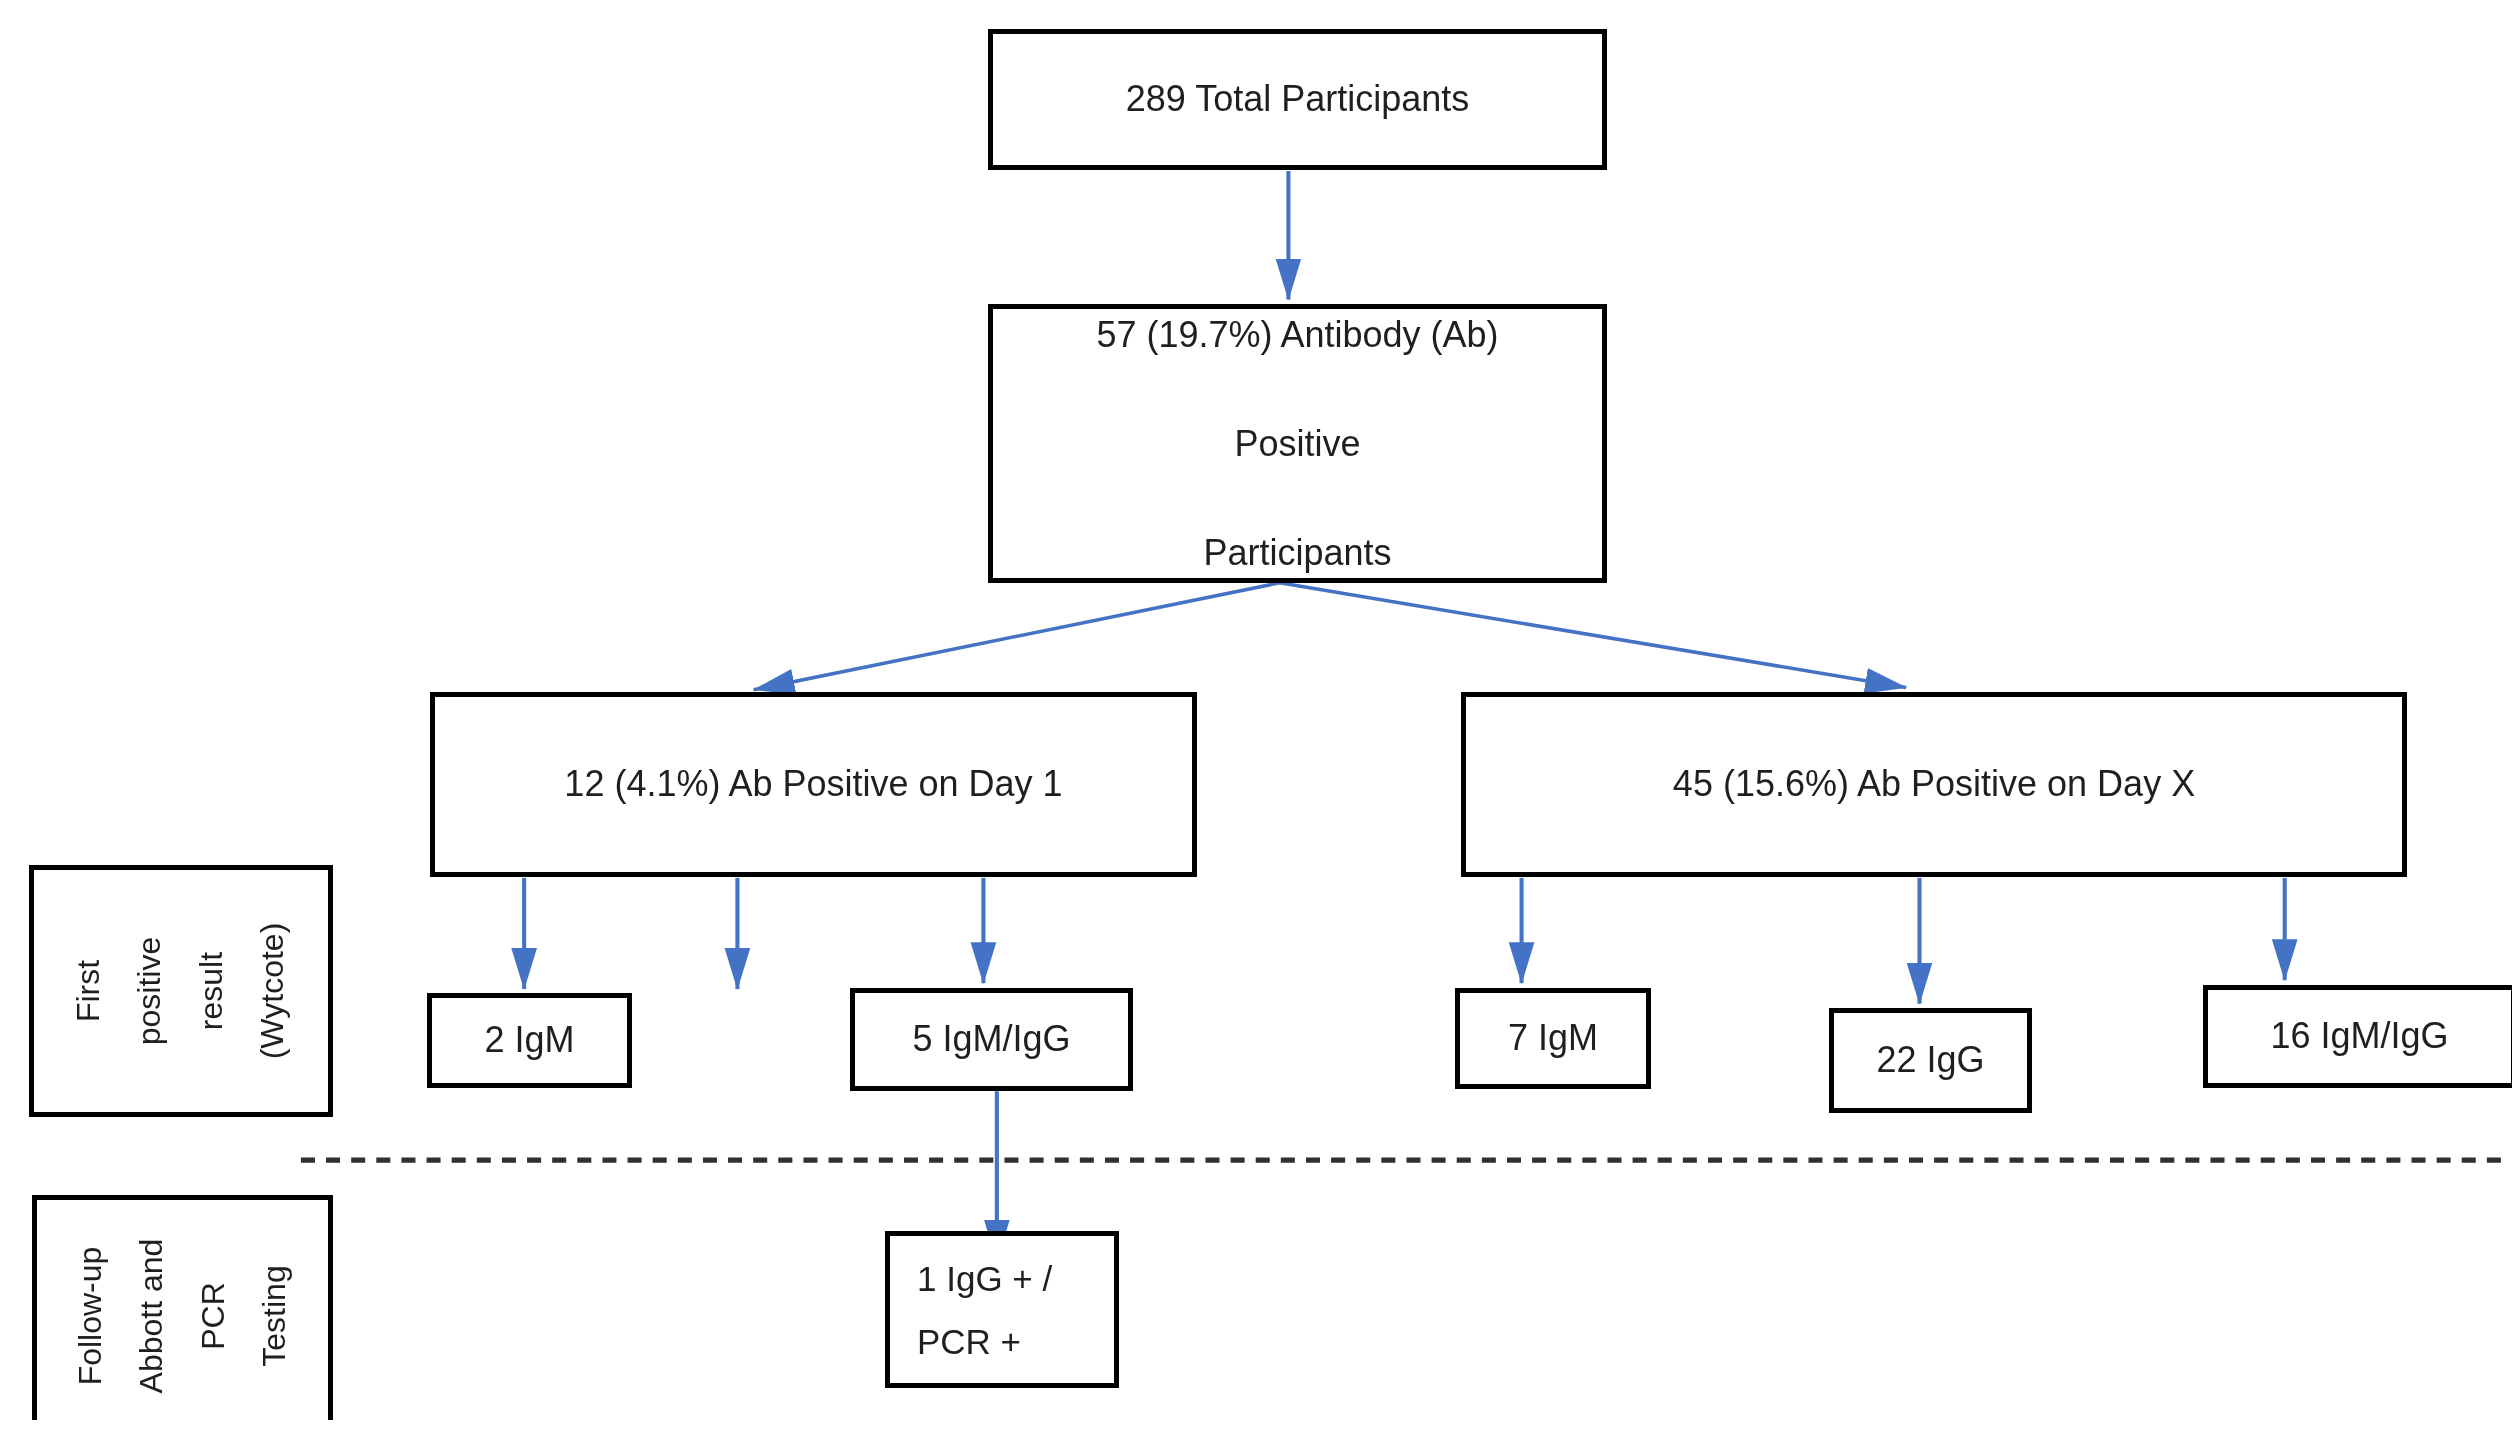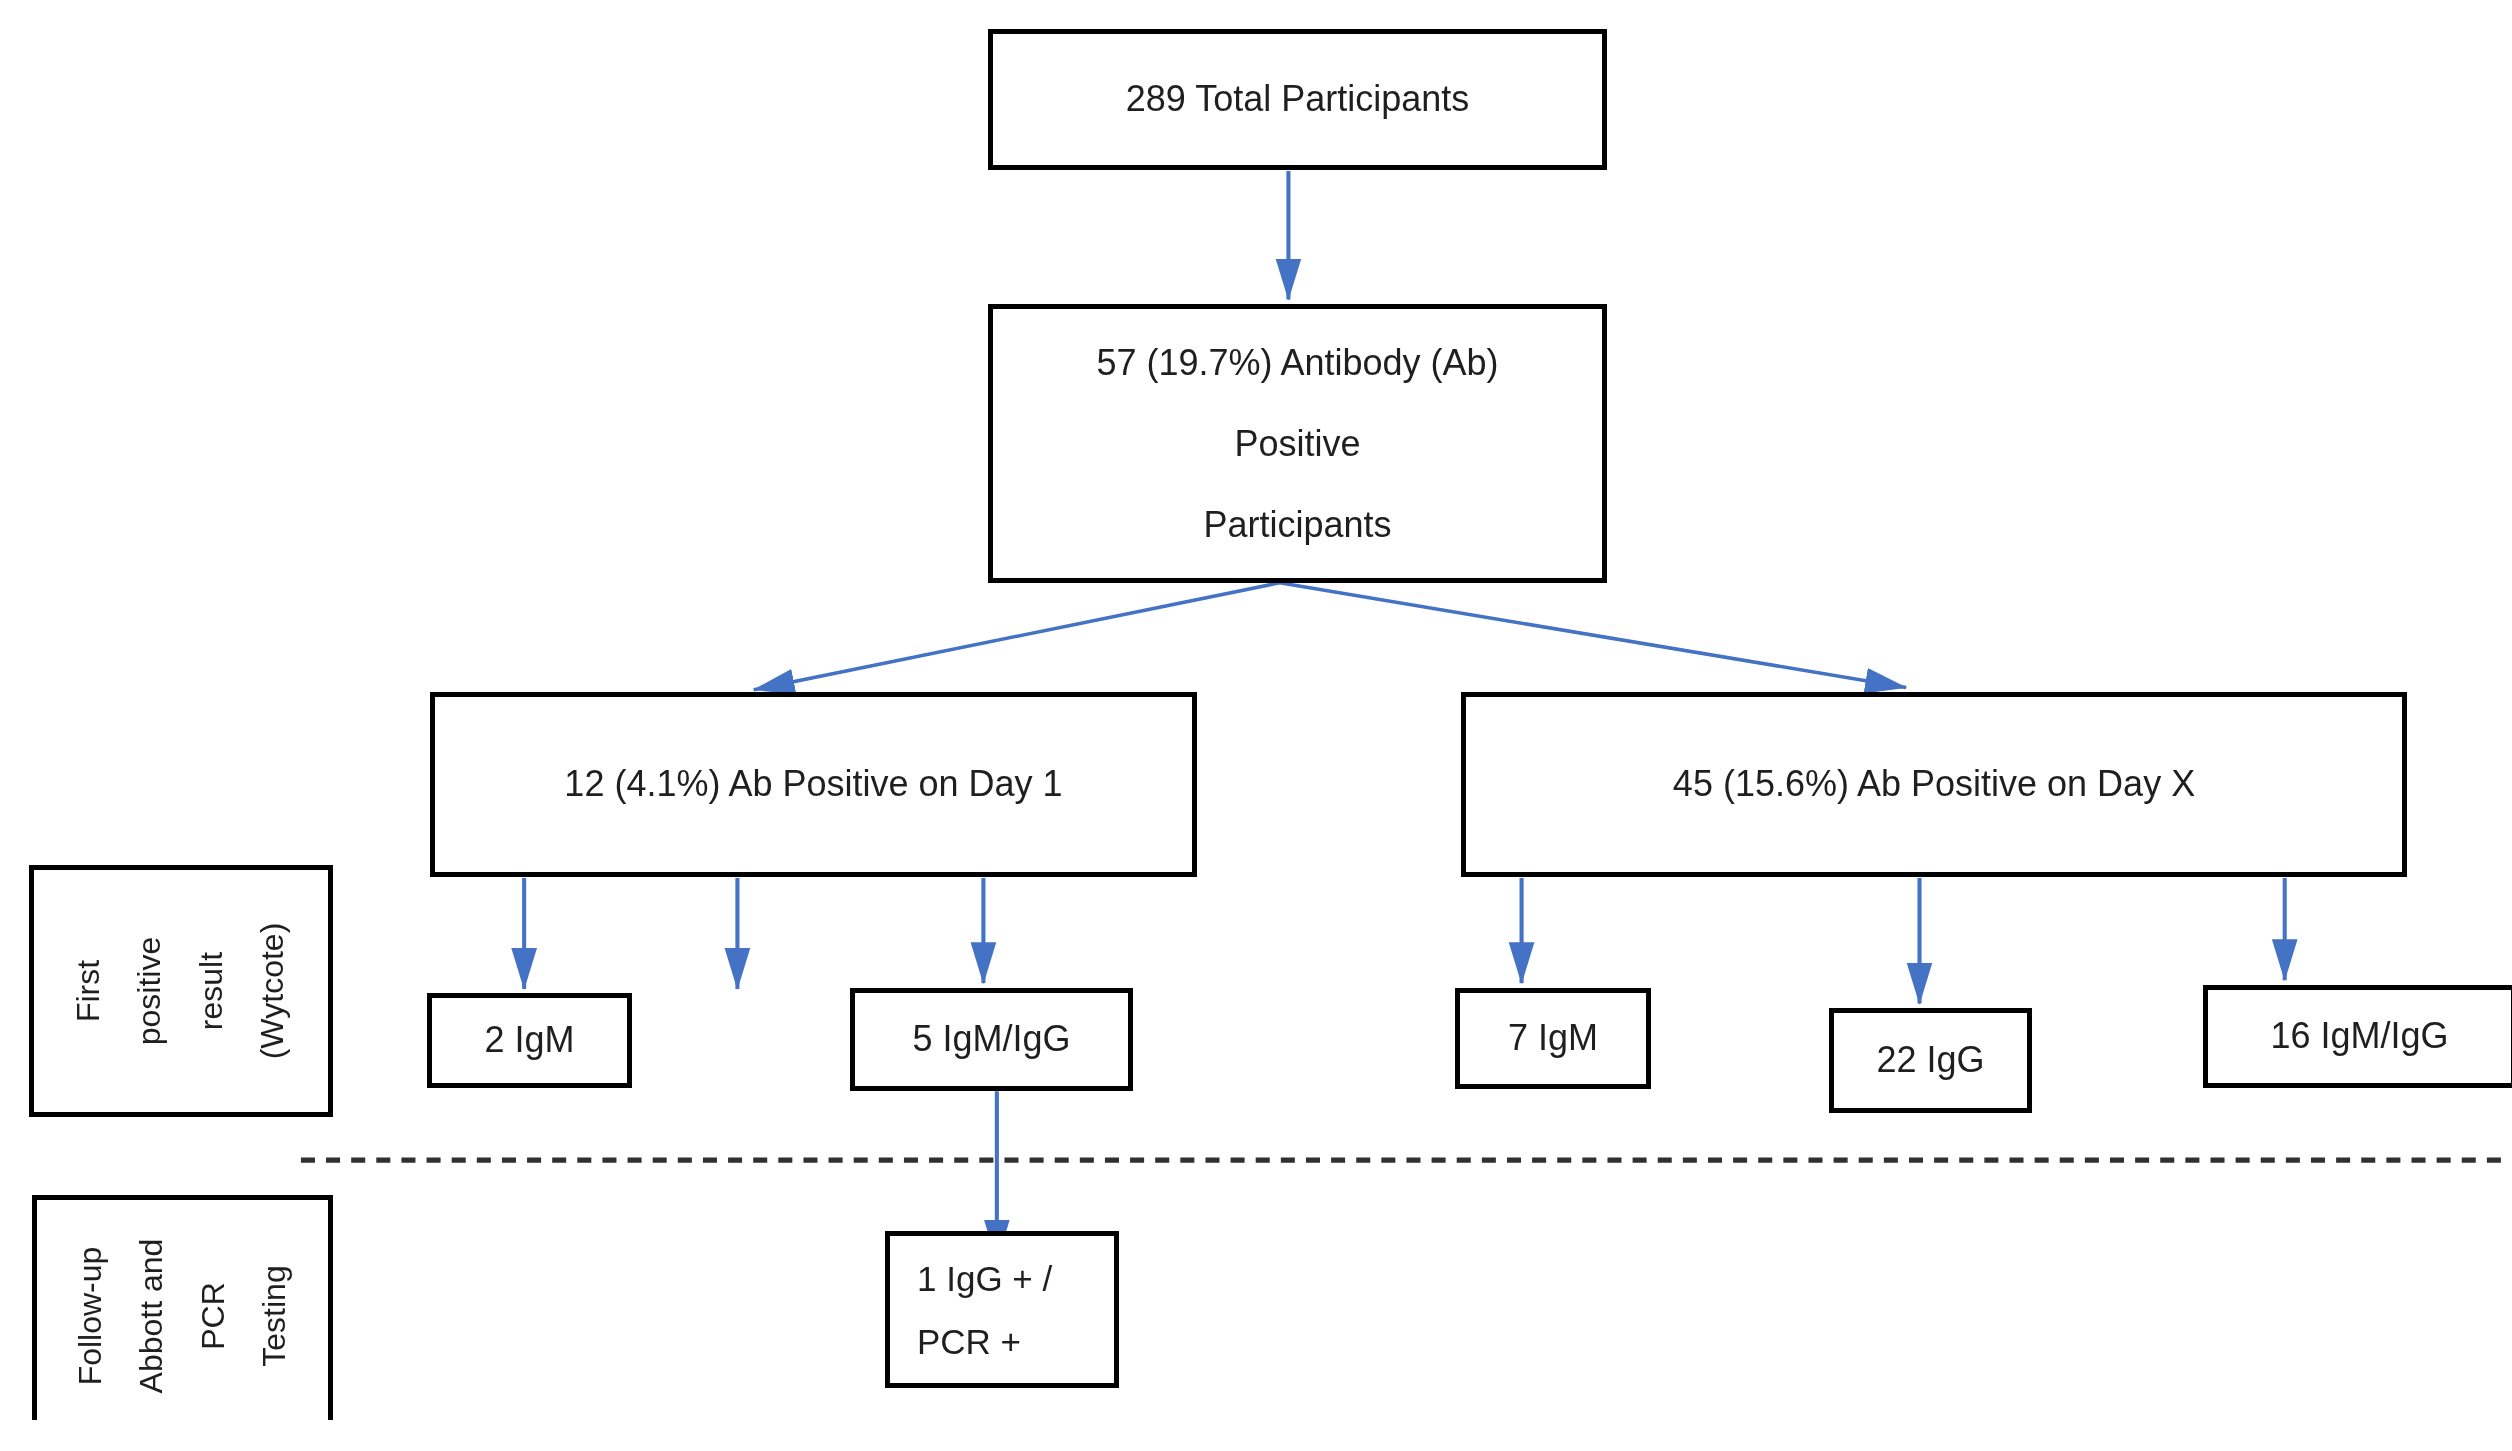--- a/index.html
+++ b/index.html
@@ -21,21 +21,21 @@
     align-items:center;
     justify-content:center;
     text-align:center;
     font-size:36px;
     line-height:1.35;
     box-sizing:border-box;
   }
   .box .ln{display:block;}
   
   .b-total   {left:988px; top:29px;   width:619px; height:141px;}
-  .b-ab      {left:988px; top:304px;  width:619px; height:279px; line-height:2.25;}
+  .b-ab      {left:988px; top:304px;  width:619px; height:279px; line-height:2.25;gap:28px;}
   .b-day1    {left:430px;  top:692px; width:767px; height:185px;}
   .b-dayx    {left:1461px; top:692px; width:946px; height:185px;}
   .b-igm2    {left:427px;  top:993px; width:205px;  height:95px;}
   .b-igg6    {left:655px; top:993px; width:172px;  height:95px;}
   .b-igmigg4 {left:850px; top:988px; width:283px;  height:103px;}
   .b-igm7    {left:1455px; top:988px; width:196px;  height:101px;}
   .b-igg22   {left:1829px; top:1008px; width:203px;  height:105px;}
   .b-igmigg16{left:2191px; top:985px; width:313px;  height:103px;margin-left:12px;}
   .b-final   {left:885px; top:1231px; width:234px;  height:157px;
               align-items:flex-start; text-align:left; padding-left:27px; line-height:1.8; font-size:35px;}

